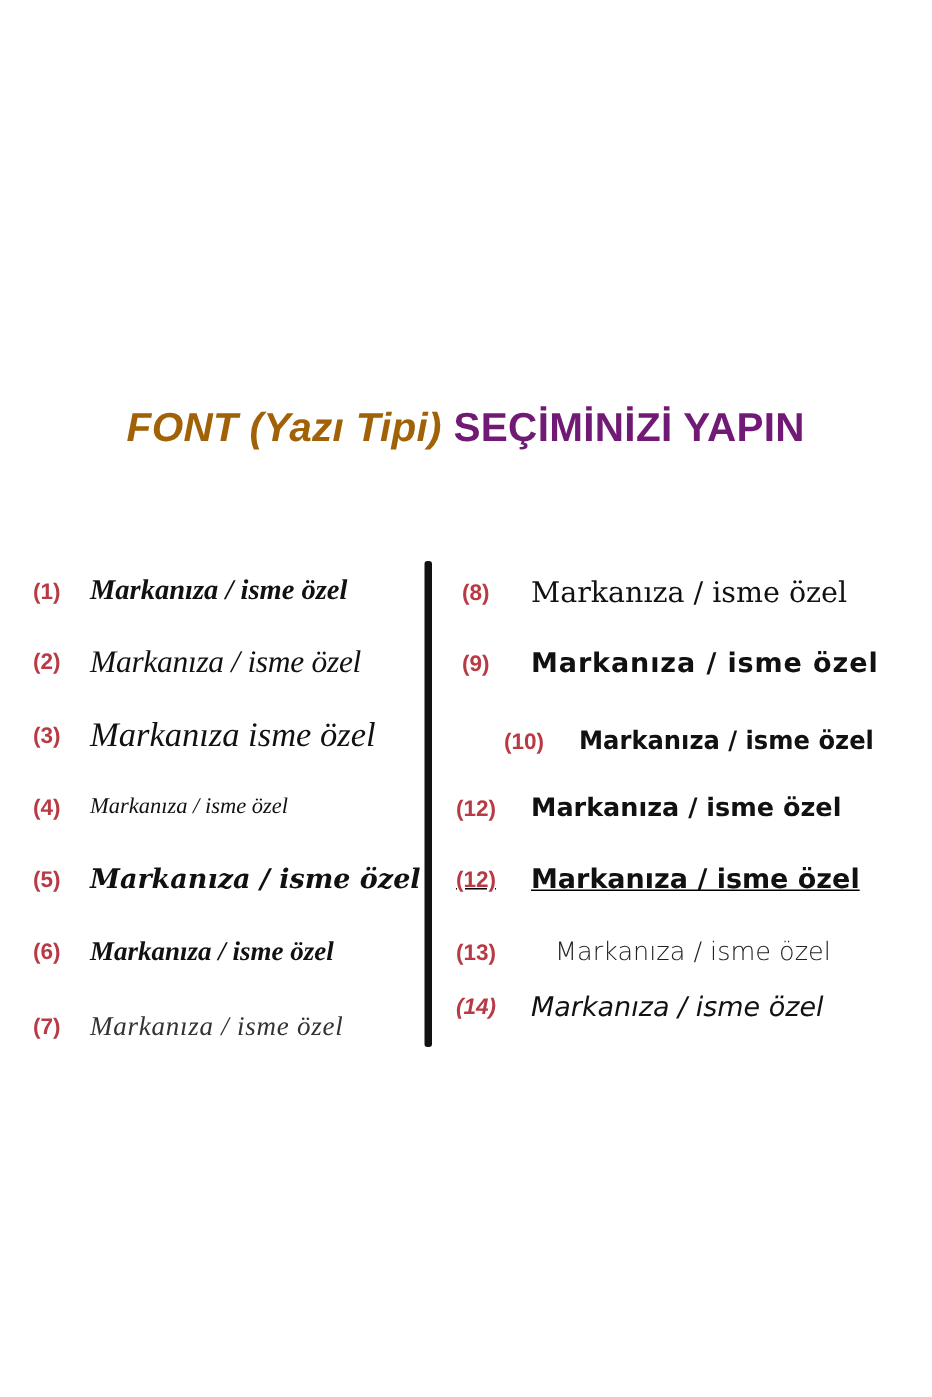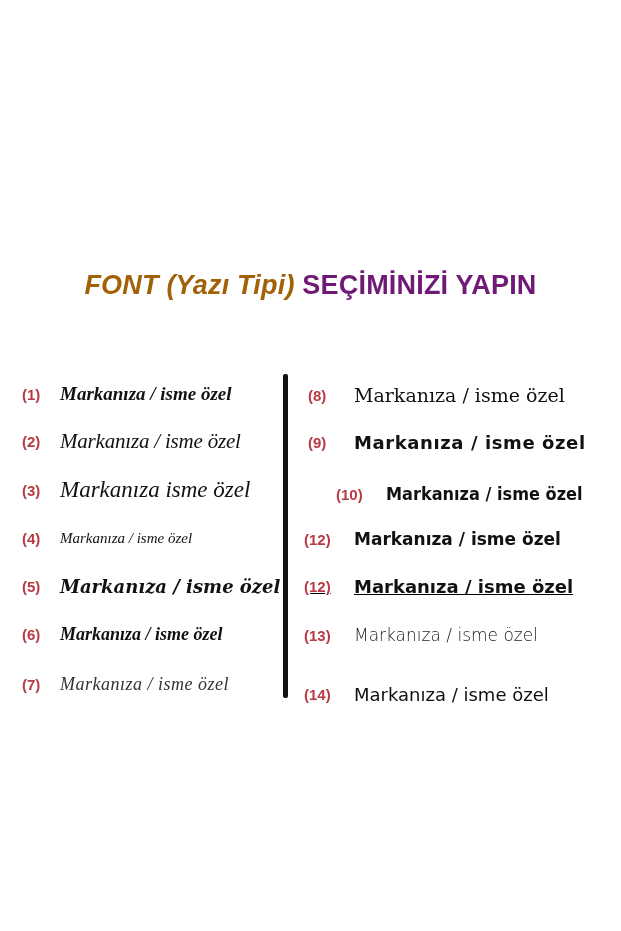--- a/index.html
+++ b/index.html
@@ -81,20 +81,20 @@
   <span class="sample f10">Markanıza / isme özel</span>
 </div>
 <div class="row right" style="left:304px; top:529px;">
   <span class="num">(12)</span>
   <span class="sample f11">Markanıza / isme özel</span>
 </div>
 <div class="row right" style="left:304px; top:576px;text-decoration:underline;">
   <span class="num">(12)</span>
   <span class="sample f12">Markanıza / isme özel</span>
 </div>
-<div class="row right" style="left:304px; top:625px;">
+<div class="row right" style="left:304px; top:625px;gap:16px;">
   <span class="num">(13)</span>
   <span class="sample f13">Markanıza / isme özel</span>
 </div>
-<div class="row right" style="left:304px; top:684px;">
+<div class="row right" style="left:304px; top:661px;font-style:italic;">
   <span class="num">(14)</span>
   <span class="sample f14">Markanıza / isme özel</span>
 </div>
 
 </body></html>

